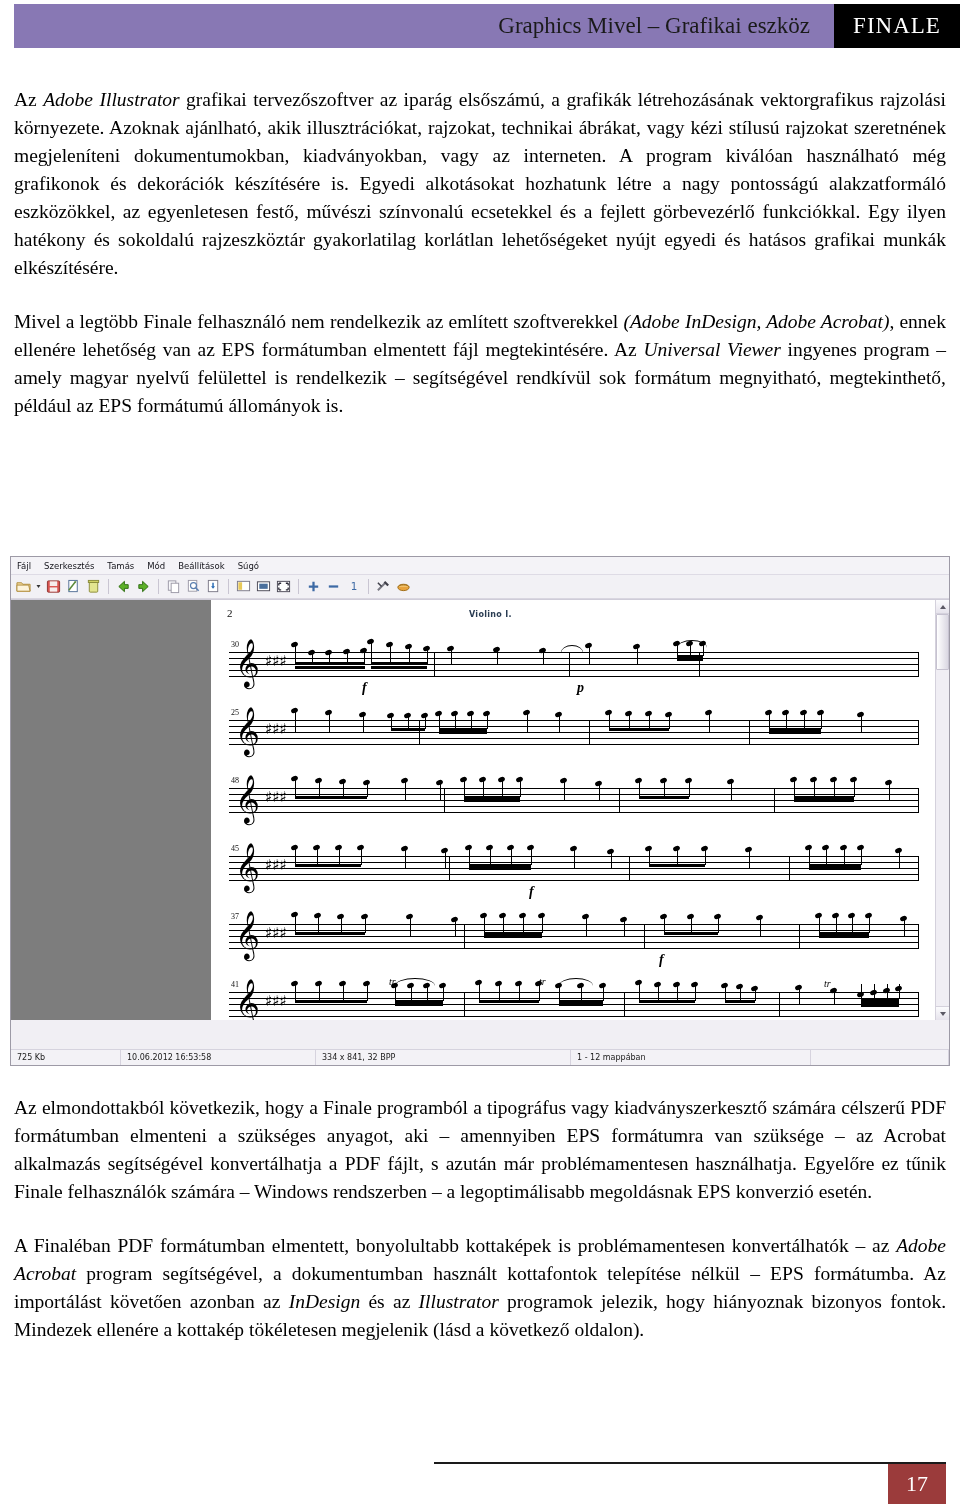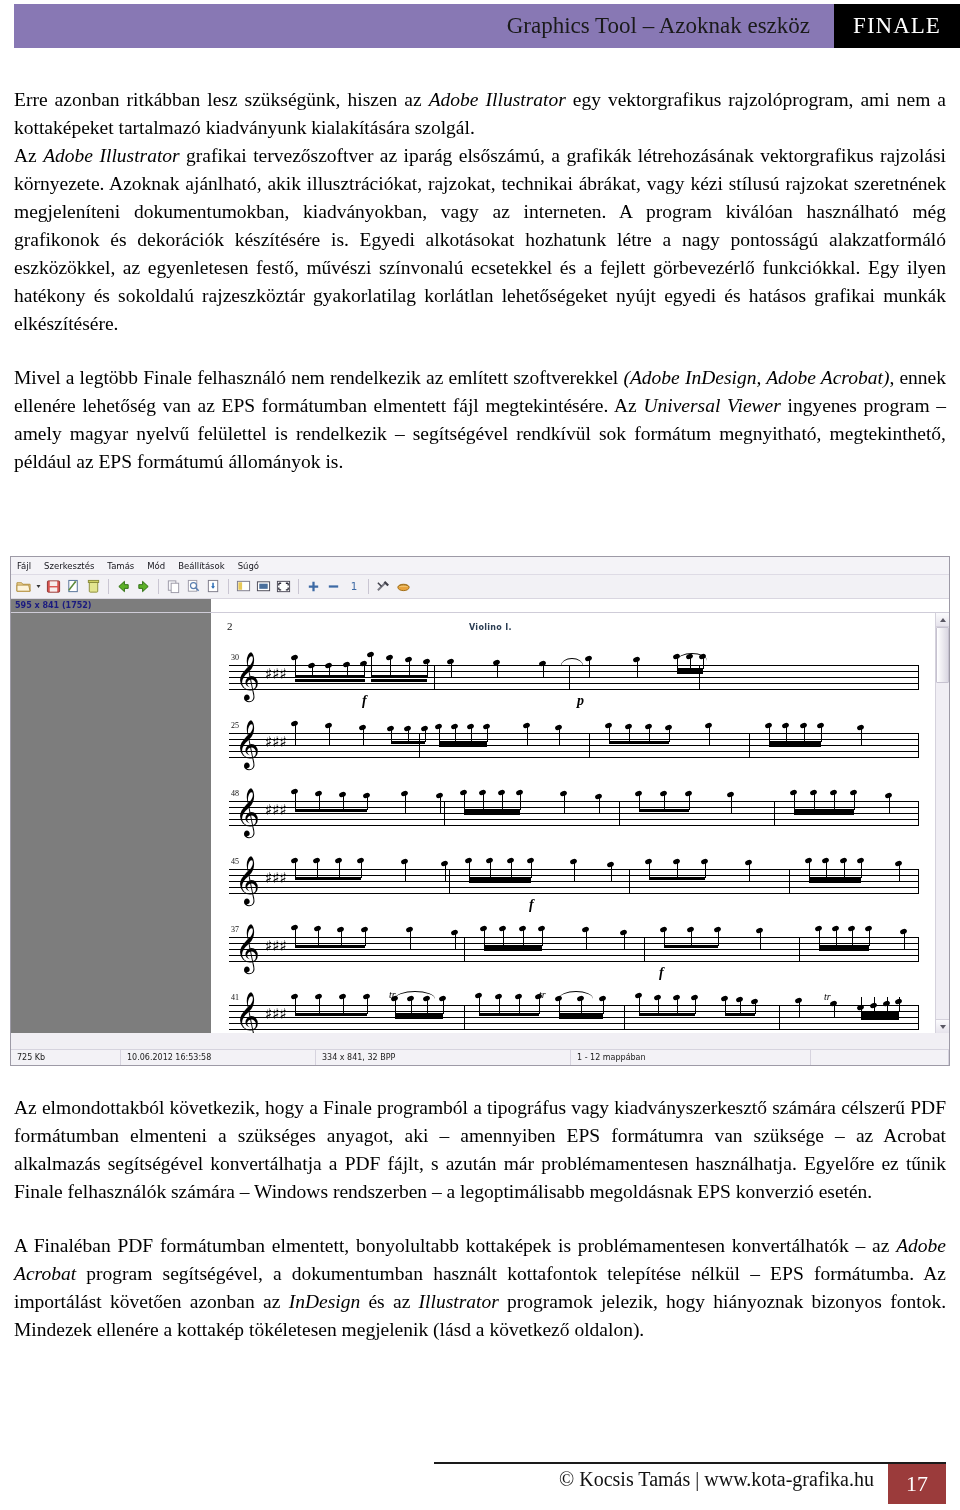--- a/index.html
+++ b/index.html
@@ -232,28 +232,27 @@
     background:#9b3b3b;color:#ffffff;font-size:22px;
     font-family:"Liberation Serif",serif;
     text-align:center;line-height:40px;
   }
 </style>
 </head>
 <body>
 
 <div class="header">
   <div class="header-bar">
-    <div class="header-title">Graphics Tool – Azoknak eszköz</div>
+    <div class="header-title">Graphics Mivel – Grafikai eszköz</div>
   </div>
   <div class="header-badge">FINALE</div>
 </div>
 
 <div class="content">
 
-  <p class="body"><span>Erre azonban ritkábban lesz szükségünk, hiszen az </span><span class="it">Adobe Illustrator</span><span> egy vektorgrafikus rajzolóprogram, ami nem a kottaképeket tartalmazó kiadványunk kialakítására szolgál.</span></p>
 
   <p class="body"><span>Az </span><span class="it">Adobe Illustrator</span><span> grafikai tervezőszoftver az iparág elsőszámú, a grafikák létrehozásának vektorgrafikus rajzolási környezete. Azoknak ajánlható, akik illusztrációkat, rajzokat, technikai ábrákat, vagy kézi stílusú rajzokat szeretnének megjeleníteni dokumentumokban, kiadványokban, vagy az interneten. A program kiválóan használható még grafikonok és dekorációk készítésére is. Egyedi alkotásokat hozhatunk létre a nagy pontosságú alakzatformáló eszközökkel, az egyenletesen festő, művészi színvonalú ecsetekkel és a fejlett görbevezérlő funkciókkal. Egy ilyen hatékony és sokoldalú rajzeszköztár gyakorlatilag korlátlan lehetőségeket nyújt egyedi és hatásos grafikai munkák elkészítésére.</span></p>
 
   <p class="body gap"><span>Mivel a legtöbb Finale felhasználó nem rendelkezik az említett szoftverekkel </span><span class="it">(Adobe InDesign, Adobe Acrobat)</span><span>, ennek ellenére lehetőség van az EPS formátumban elmentett fájl megtekintésére. Az </span><span class="it">Universal Viewer</span><span> ingyenes program – amely magyar nyelvű felülettel is rendelkezik – segítségével rendkívül sok formátum megnyitható, megtekinthető, például az EPS formátumú állományok is.</span></p>
 
 </div>
 
 <div class="uv-window">
 
 
@@ -374,23 +373,20 @@
         </svg>
     </span>
     <span class="tbtn">
       <svg class="ic" viewBox="0 0 16 16">
           <ellipse cx="8" cy="9" rx="6" ry="3.4" fill="#e8a33d" stroke="#9c6a14"></ellipse>
           <path d="M2 8.5c1.5-3 10.5-3 12 0" fill="#f2c169" stroke="#9c6a14"></path>
         </svg>
     </span>
   </div>
 
-  <div class="uv-infobar">
-    <div class="uv-infolabel">595 x 841 (1752)</div>
-  </div>
 
   <div class="uv-canvas">
     <div class="uv-gutter-left"></div>
     <div class="uv-page">
 
       <div class="score">
         <div class="score-pagenum">2</div>
         <div class="score-part">Violino I.</div>
 
         <div class="system" style="top:52px">
@@ -867,15 +863,14 @@
   </div>
 </div>
 
 <div class="content" style="top:1094px">
   <p class="body">Az elmondottakból következik, hogy a Finale programból a tipográfus vagy kiadványszerkesztő számára célszerű PDF formátumban elmenteni a szükséges anyagot, aki – amennyiben EPS formátumra van szüksége – az Acrobat alkalmazás segítségével konvertálhatja a PDF fájlt, s azután már problémamentesen használhatja. Egyelőre ez tűnik Finale felhasználók számára – Windows rendszerben – a legoptimálisabb megoldásnak EPS konverzió esetén.</p>
   <p class="body gap"><span>A Finaléban PDF formátumban elmentett, bonyolultabb kottaképek is problémamentesen konvertálhatók – az </span><span class="it">Adobe Acrobat</span><span> program segítségével, a dokumentumban használt kottafontok telepítése nélkül – EPS formátumba. Az importálást követően azonban az </span><span class="it">InDesign</span><span> és az </span><span class="it">Illustrator</span><span> programok jelezik, hogy hiányoznak bizonyos fontok. Mindezek ellenére a kottakép tökéletesen megjelenik (lásd a következő oldalon).</span></p>
 </div>
 
 <div class="footer">
   <div class="footer-rule"></div>
-  <div class="footer-text">© Kocsis Tamás | www.kota-grafika.hu</div>
   <div class="footer-page">17</div>
 </div>
 
 </body></html>

